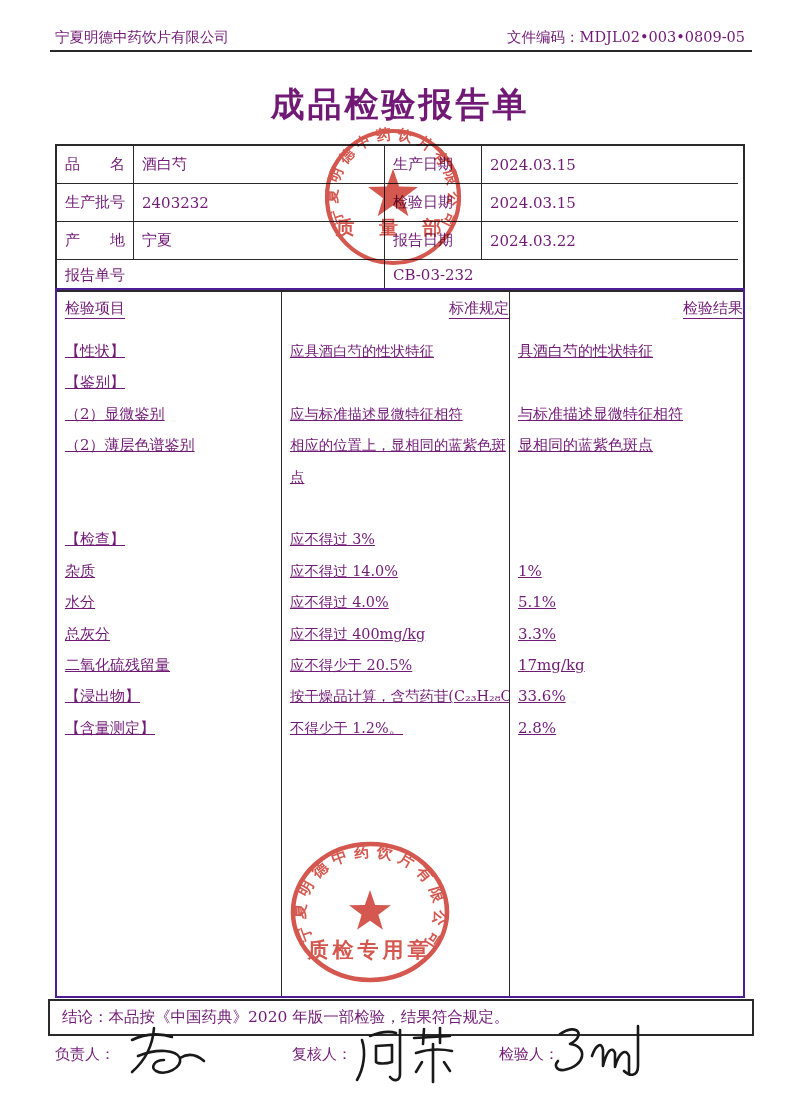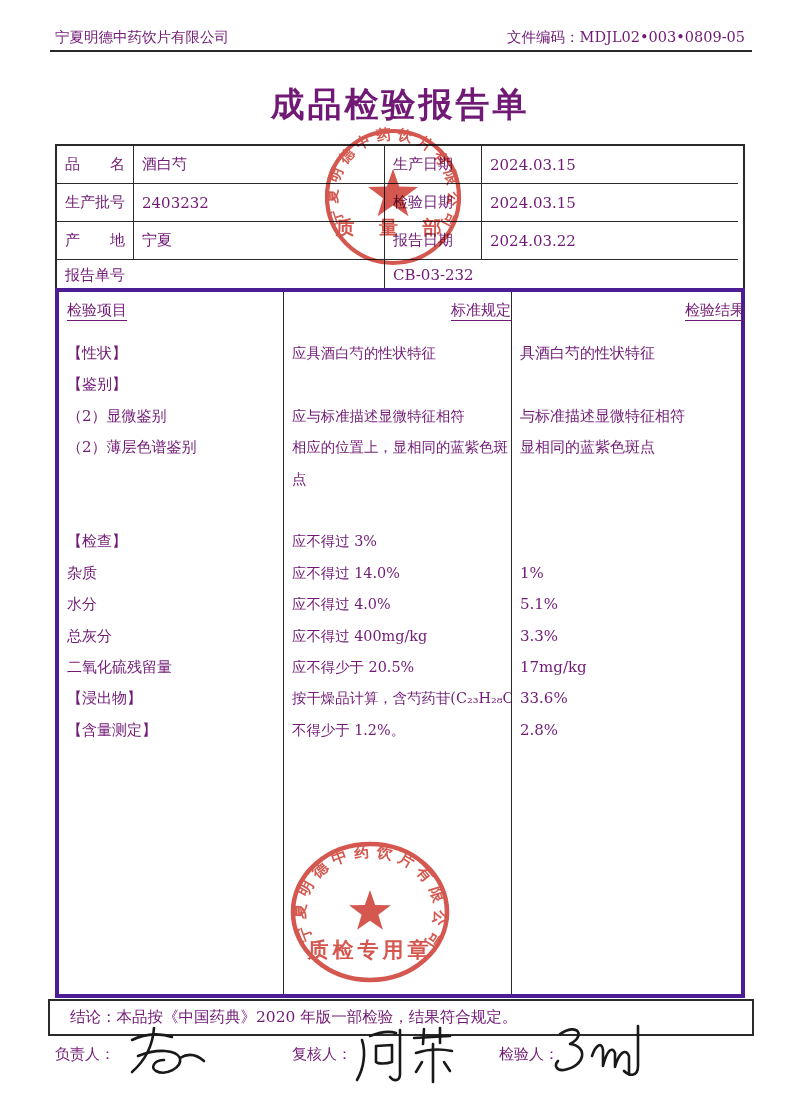--- a/index.html
+++ b/index.html
@@ -15,34 +15,34 @@
 
   
   .info{position:absolute; left:55px; top:144px; width:690px; border:2px solid #2a2a2a; box-sizing:border-box;
         display:grid; grid-template-columns:77px 251px 97px 256px; grid-template-rows:38px 38px 38px 30px; font-size:15px;}
   .ic{display:flex; align-items:center; padding-left:8px; border-right:1.5px solid #2a2a2a; border-bottom:1.5px solid #2a2a2a; box-sizing:border-box; white-space:nowrap;}
   .ic.lastcol{border-right:none;}
   .ic.lastrow{border-bottom:none;}
   .ic.span2{grid-column:span 2;}
 
   
-  .ttable{position:absolute; left:55px; top:288px; width:690px; height:710px; border:4px solid #4c1d95; box-sizing:border-box;
+  .ttable{position:absolute; left:55px; top:288px; width:690px; height:710px; border:2px solid #4c1d95; box-sizing:border-box;
           display:grid; grid-template-columns:225px 228px 233px; font-size:15px;}
   .tcol{box-sizing:border-box; overflow:hidden;}
   .tcol.b{border-right:1.5px solid #2a2a2a;}
   .thead{height:46px; padding-top:9px; box-sizing:border-box;}
   .thead span{text-decoration:underline; text-underline-offset:5px;}
   .thead.left{padding-left:8px; text-align:left;}
   .thead.center{text-align:right;}
-  .tline{height:31.4px; line-height:31.4px; padding-left:8px; white-space:nowrap;}
+  .tline{height:31.4px; line-height:31.4px; padding-left:8px; white-space:nowrap;text-decoration:underline;}
   .tcol.mid .tline{font-size:14.4px;}
 
   
   .conclusion{position:absolute; left:48px; top:999px; width:706px; height:37px; border:2px solid #2a2a2a; box-sizing:border-box;
-              display:flex; align-items:center; padding-left:20px; font-size:15.5px;}
+              display:flex; align-items:center; padding-left:12px; font-size:15.5px;}
   .signrow{position:absolute; left:55px; top:1033px; width:690px; height:60px; font-size:15px;}
   .siglabel{position:absolute; top:12px;}
   .sig-svg{position:absolute;}
   .sig-svg path{fill:none; stroke:#191919; stroke-width:2.6; stroke-linecap:round; stroke-linejoin:round;}
 
   
   .stamp{position:absolute; mix-blend-mode:multiply; opacity:.9;}
   .stamp text{font-family:"DejaVu Serif","Liberation Serif",serif; font-weight:bold;}
 </style>
 </head>

